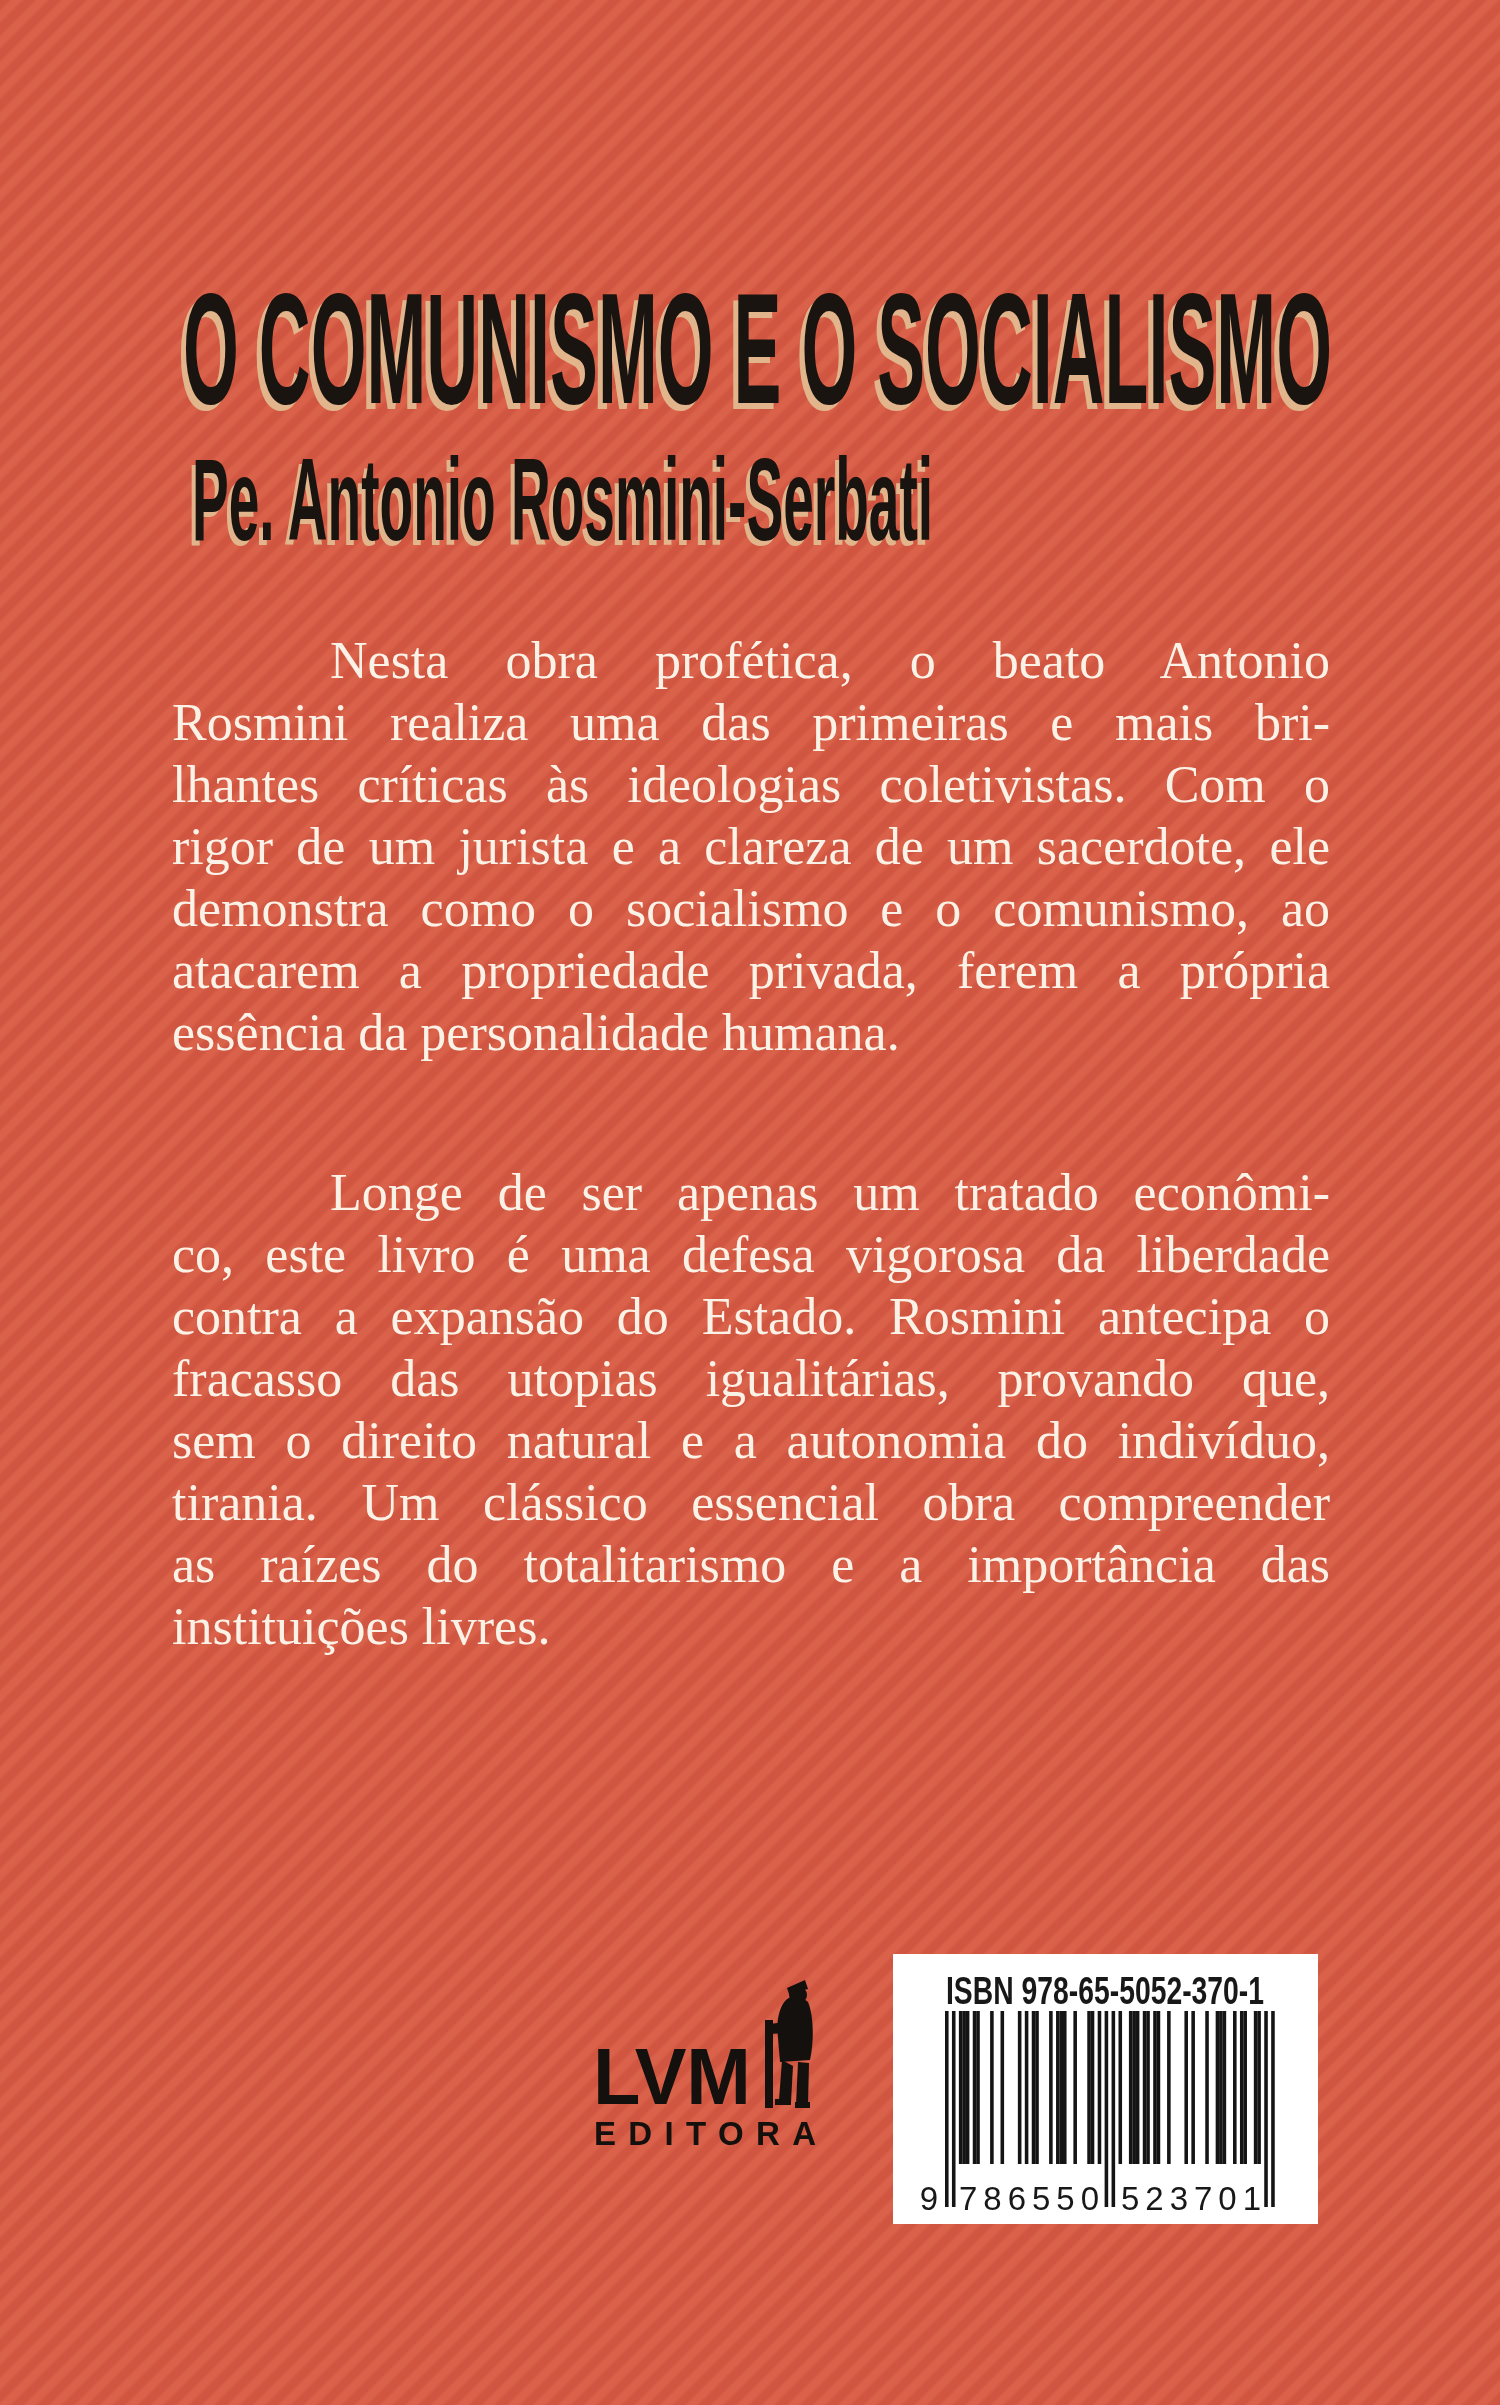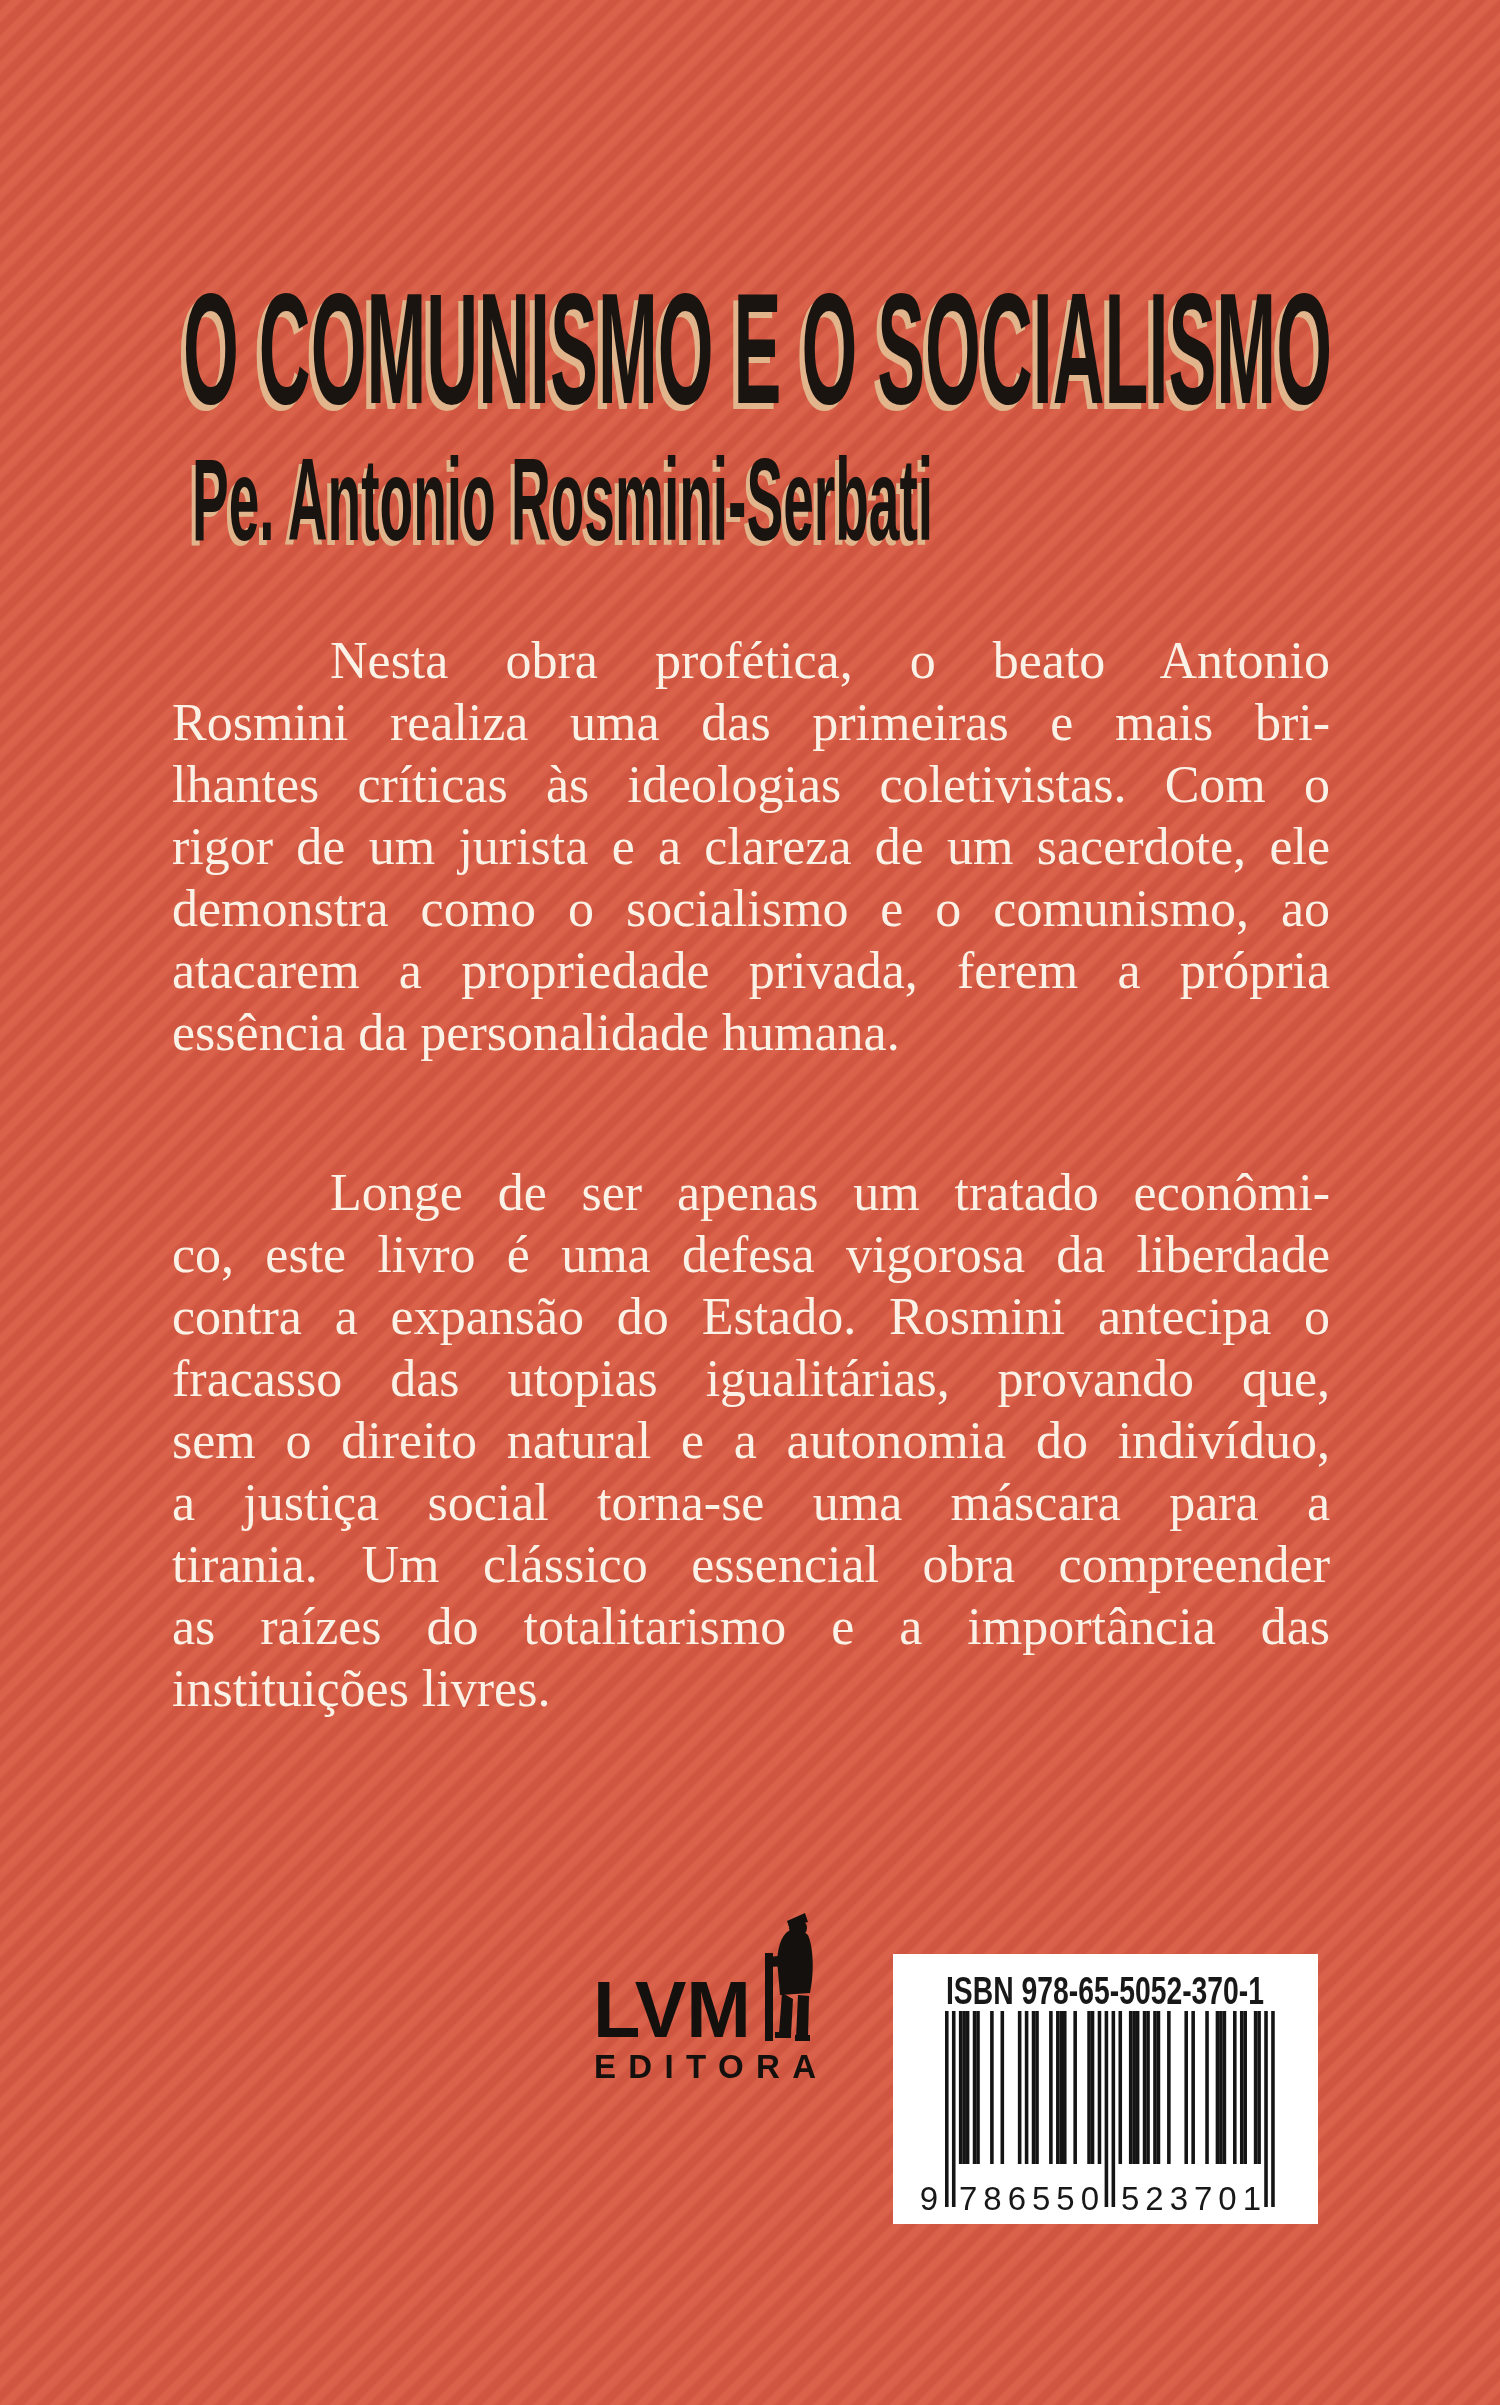--- a/index.html
+++ b/index.html
@@ -72,27 +72,26 @@
     <div class="line">atacarem a propriedade privada, ferem a própria</div>
     <div class="line last">essência da personalidade humana.</div>
   </div>
 
   <div id="synopsis-p2">
     <div class="line first">Longe de ser apenas um tratado econômi-</div>
     <div class="line">co, este livro é uma defesa vigorosa da liberdade</div>
     <div class="line">contra a expansão do Estado. Rosmini antecipa o</div>
     <div class="line">fracasso das utopias igualitárias, provando que,</div>
     <div class="line">sem o direito natural e a autonomia do indivíduo,</div>
-    <div class="line">a justiça social torna-se uma máscara para a</div>
     <div class="line">tirania. Um clássico essencial obra compreender</div>
     <div class="line">as raízes do totalitarismo e a importância das</div>
     <div class="line last">instituições livres.</div>
   </div>
 
-  <div class="abs" style="left:593px;top:1911px;width:240px;height:175px;">
+  <div class="abs" style="left:593px;top:1978px;width:240px;height:175px;">
     <svg class="abs" style="left:0px;top:68px;" width="162" height="62">
       <text class="display-text logo-fill" x="0" y="58" font-size="79" textLength="158" lengthAdjust="spacingAndGlyphs">LVM</text>
     </svg>
     <svg class="abs" style="left:1px;top:142px;" width="224" height="30">
       <text class="display-text logo-fill" x="0" y="25" font-size="33" font-weight="600" textLength="222" lengthAdjust="spacing">EDITORA</text>
     </svg>
     <svg class="abs" style="left:167px;top:2px;" width="62" height="130" viewBox="0 0 62 130">
       <g class="logo-fill">
 
         <rect x="5" y="40" width="8" height="88"></rect>

